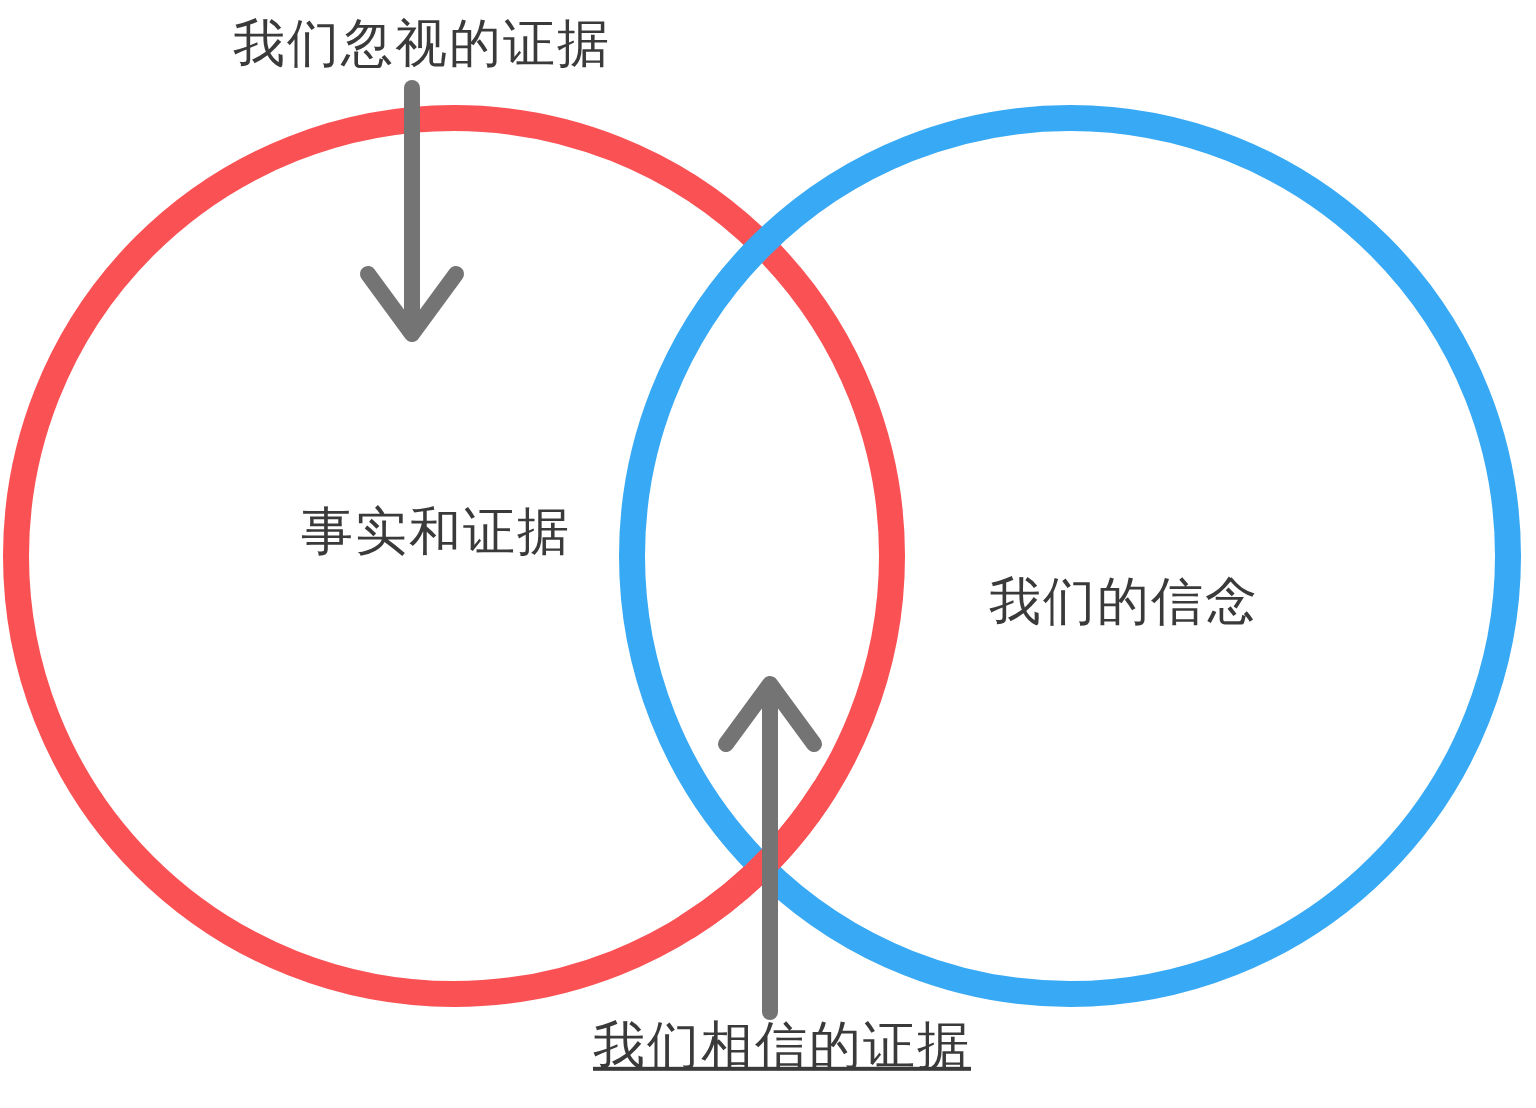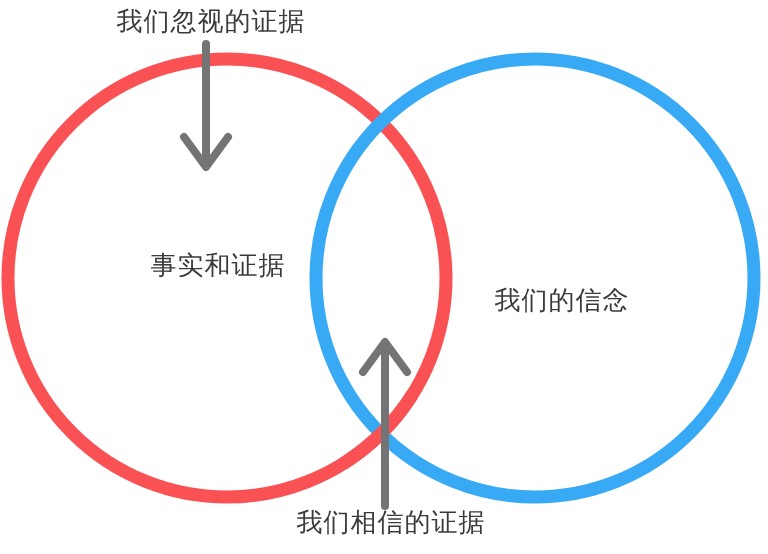--- a/index.html
+++ b/index.html
@@ -53,15 +53,15 @@
       <polyline points="363,372 385,342 407,372"></polyline>
     </g>
   </svg>
 
   <div class="label" style="left:211px; top:22px;">我们忽视的证据</div>
 
   <div class="label" style="left:218px; top:266px;">事实和证据</div>
 
   <div class="label" style="left:562px; top:280px;margin-top:21px;">我们的信念</div>
 
-  <div class="label" style="left:391px; top:523px;">我们相信的证据</div>
+  <div class="label" style="left:391px; top:523px;text-decoration:underline;">我们相信的证据</div>
 
 </div>
 
 </body></html>

